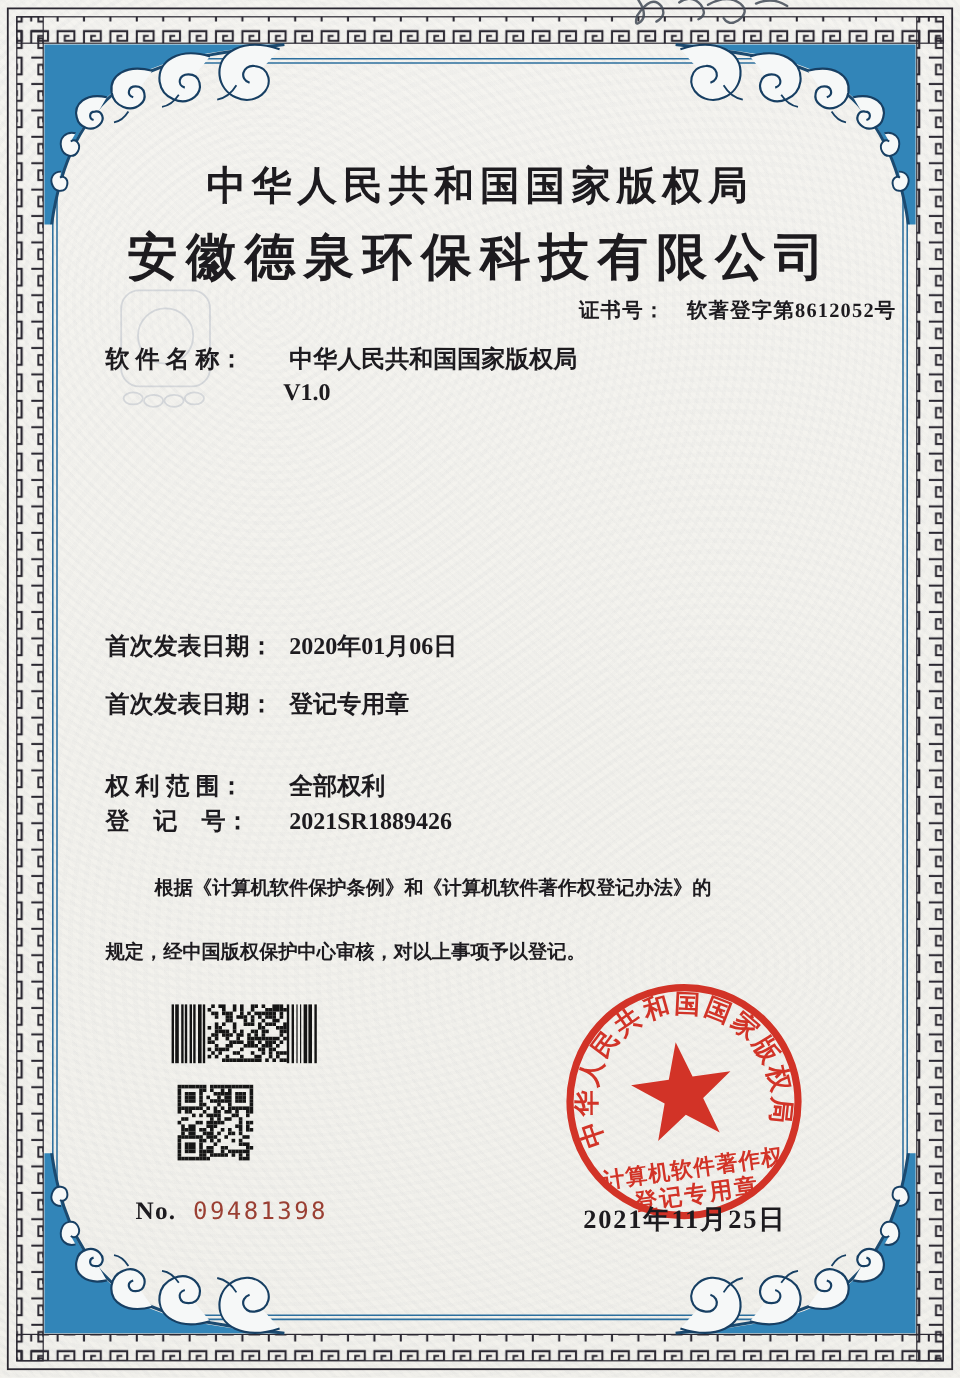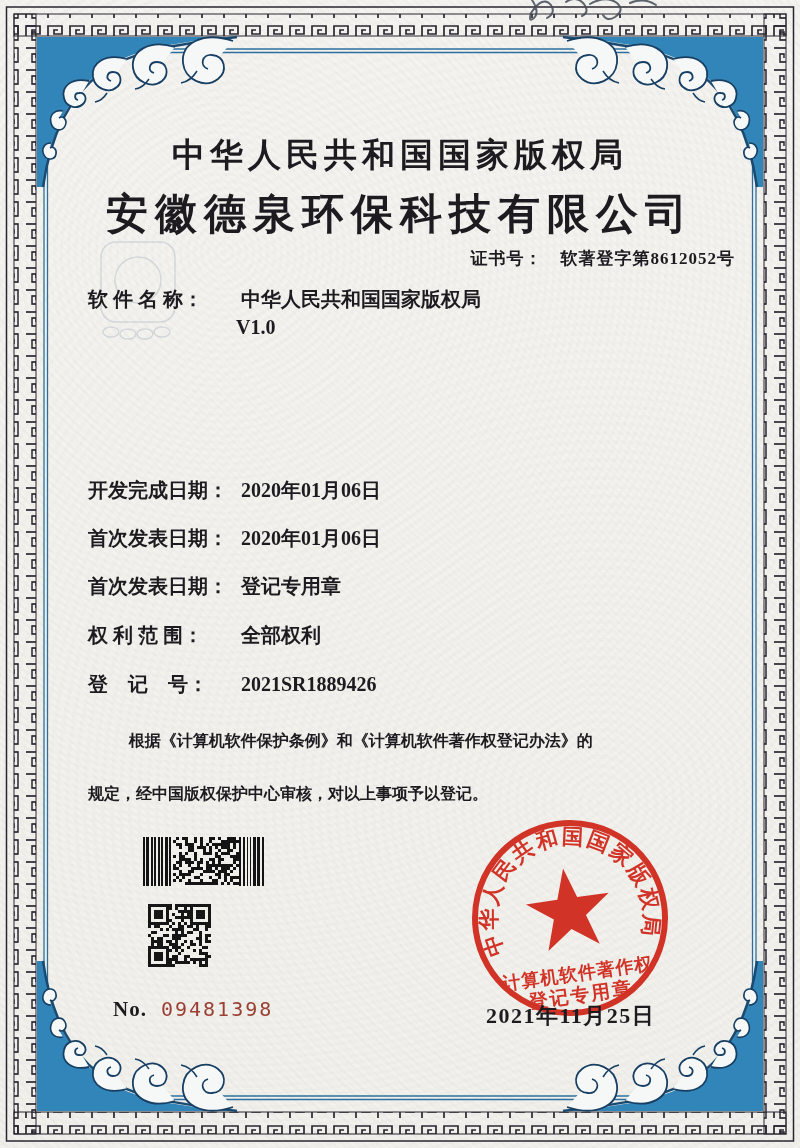--- a/index.html
+++ b/index.html
@@ -36,21 +36,21 @@
   .issuer-title{
     left:0;top:133px;width:800px;text-align:center;
     font-size:33px;font-weight:bold;letter-spacing:5px;
   }
   .cert-title{
     left:0;top:186px;width:800px;text-align:center;
     font-size:42px;font-weight:bold;letter-spacing:7px;
   }
   .certno-line{
     left:0;top:247px;width:735px;text-align:right;
-    font-size:17px;font-weight:bold;letter-spacing:1px;
+    font-size:17px;font-weight:bold;letter-spacing:1px;padding-left:12px;
   }
   .certno-line .gap{display:inline-block;width:18px;}
 
   
   .row{left:88px;font-size:20px;font-weight:bold;white-space:nowrap;}
   .row .lbl{display:inline-block;width:148px;}
   .row .val{display:inline-block;}
   .val2{left:236px;font-size:20px;font-weight:bold;}
 
   
@@ -169,36 +169,32 @@
     <span>证书号：</span><span class="gap"></span><span>软著登字第8612052号</span>
   </div>
 
   <div class="abs row" style="top:286px">
     <span class="lbl">软 件 名 称：</span>
     <span class="val">中华人民共和国国家版权局</span>
   </div>
   <div class="abs val2" style="top:316px">V1.0</div>
 
 
-  <div class="abs row" style="top:477px">
-    <span class="lbl">开发完成日期：</span>
-    <span class="val">2020年01月06日</span>
-  </div>
 
   <div class="abs row" style="top:525px">
     <span class="lbl">首次发表日期：</span>
     <span class="val">2020年01月06日</span>
   </div>
 
   <div class="abs row" style="top:573px">
     <span class="lbl">首次发表日期：</span>
     <span class="val">登记专用章</span>
   </div>
 
-  <div class="abs row" style="top:622px">
+  <div class="abs row" style="top:642px">
     <span class="lbl">权 利 范 围：</span>
     <span class="val">全部权利</span>
   </div>
 
   <div class="abs row" style="top:671px">
     <span class="lbl">登　记　号：</span>
     <span class="val">2021SR1889426</span>
   </div>
 
   <div class="abs stmt" style="top:714px">

